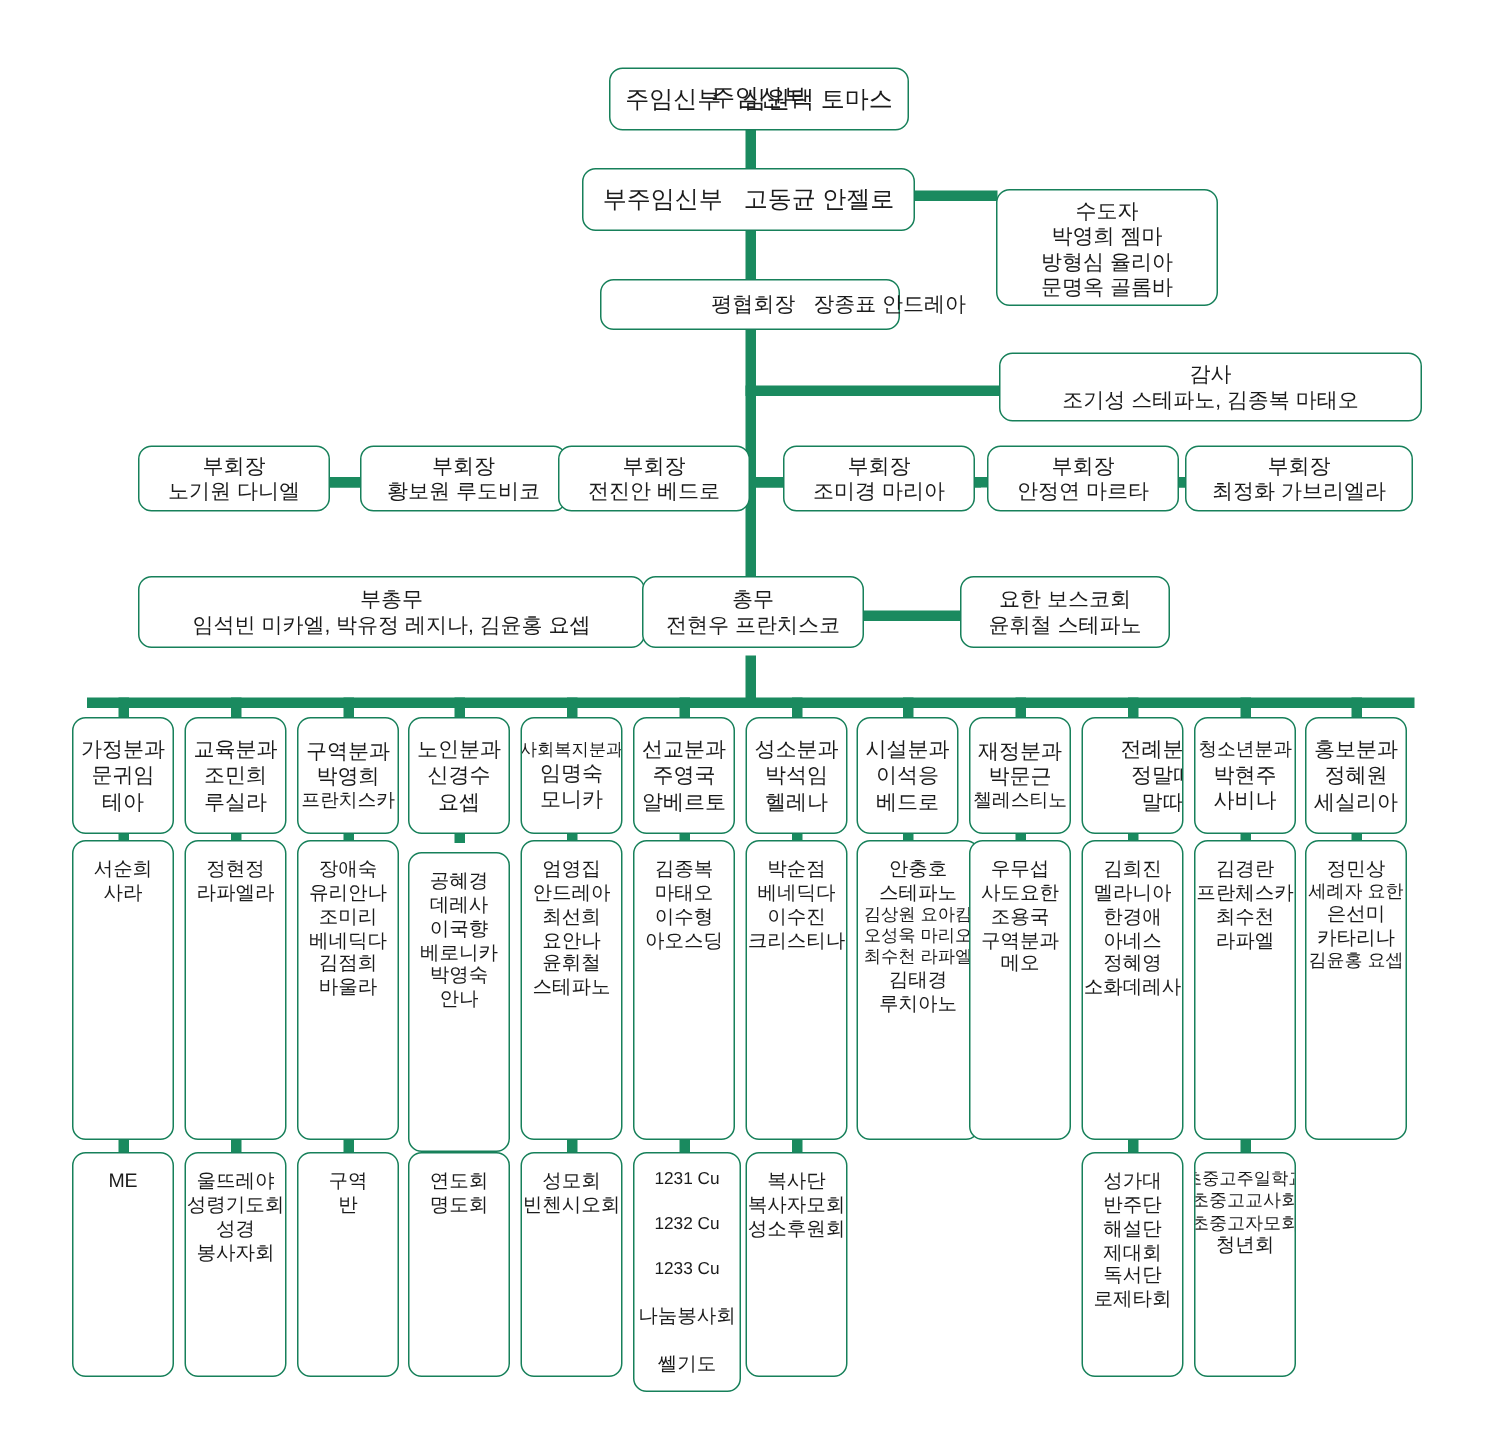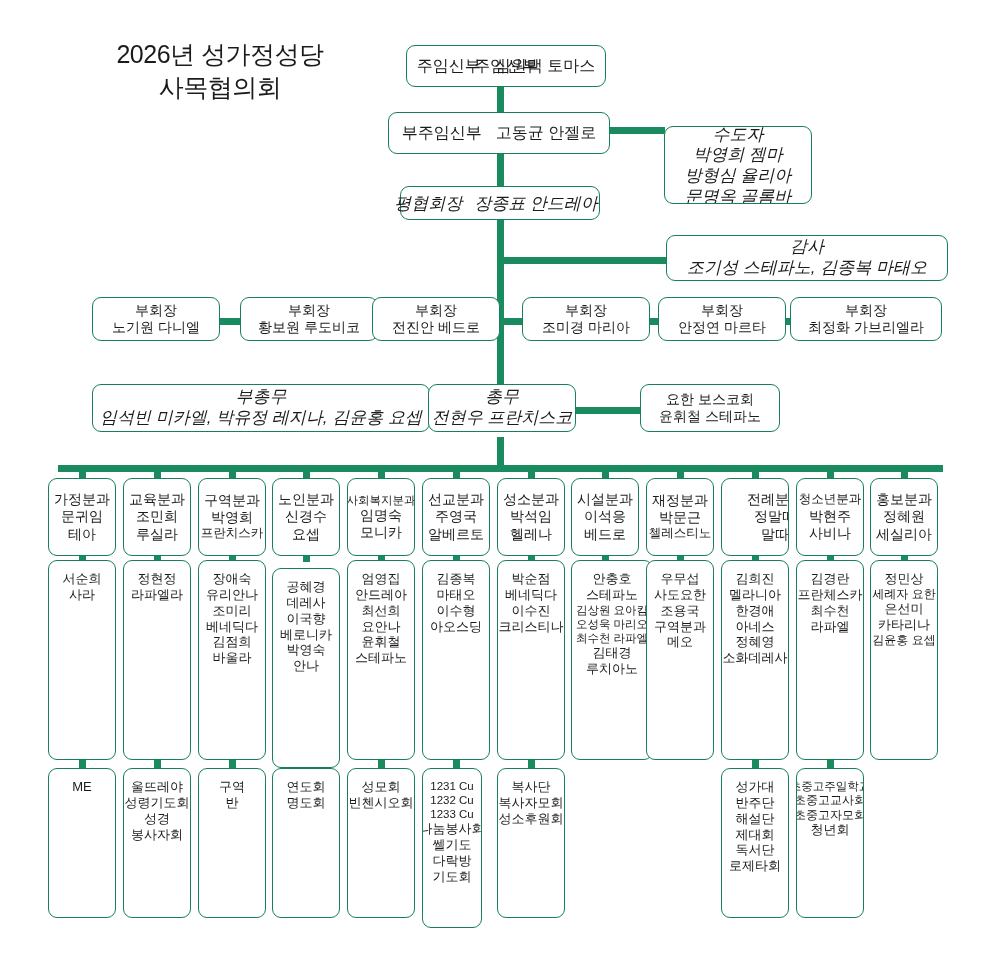--- a/index.html
+++ b/index.html
@@ -41,36 +41,32 @@
     position:absolute;left:60px;top:38px;width:320px;
     text-align:center;
     font-size:25px;line-height:1.3;
     font-weight:400;
     color:#1b1b1b;
     letter-spacing:-0.5px;
     z-index:4;
   }
   #title .ln{display:block;white-space:nowrap;}
   .fs16{font-size:16px;}
-  .fs15{font-size:17px;font-style:italic;}
+  .fs15{font-size:14px;}
   .fs14{font-size:14px;}
   .fs13{font-size:13px;}
   .fs125{font-size:12.5px;}
   .fs12{font-size:12px;}
   .fs11{font-size:11.5px;}
 </style>
 </head>
 <body>
 
 <div id="chart">
 
-  <div id="title">
-    <span class="ln">2026년 성가정성당</span>
-    <span class="ln">사목협의회</span>
-  </div>
 
   <div class="conn v" style="left:497px;top:85px;height:28px;"></div>
 
   <div class="conn v" style="left:497px;top:143px;height:45px;"></div>
 
   <div class="conn h" style="left:610px;top:127px;width:55px;"></div>
 
   <div class="conn v" style="left:497px;top:218px;height:170px;"></div>
 
   <div class="conn h" style="left:497px;top:257px;width:170px;"></div>
@@ -105,21 +101,21 @@
   </div>
 
   <div class="box vcenter" style="left:664px;top:126px;width:148px;height:78px;padding-top:2px;">
     <span class="ln fs15">수도자</span>
     <span class="ln fs15">박영희 젬마</span>
     <span class="ln fs15">방형심 율리아</span>
     <span class="ln fs15">문명옥 골롬바</span>
   </div>
 
   <div class="box vcenter" style="left:400px;top:186px;width:200px;height:34px;"></div>
-  <div style="position:absolute;left:380px;top:186px;width:232px;height:34px;display:flex;align-items:center;justify-content:center;z-index:4;">
+  <div style="position:absolute;left:412px;top:186px;width:232px;height:34px;display:flex;align-items:center;justify-content:flex-end;z-index:4;">
     <span class="fs15" style="white-space:nowrap;">평협회장</span>
     <span class="fs15" style="white-space:nowrap;padding-left:12px;">장종표 안드레아</span>
   </div>
 
   <div class="box vcenter" style="left:666px;top:235px;width:282px;height:46px;">
     <span class="ln fs15">감사</span>
     <span class="ln fs15">조기성 스테파노, 김종복 마태오</span>
   </div>
 
   <div class="box vcenter" style="left:92px;top:297px;width:128px;height:44px;">
@@ -261,21 +257,21 @@
         <span class="ln fs14">알베르토</span>
       </div>
       <div class="conn v" style="left: 452.5px; top: 554px; width: 7px; height: 8px;"></div>
       <div class="box" style="left: 422px; top: 560px; width: 68px; height: 200px; padding-top: 10px;">
         <span class="ln fs13">김종복</span>
         <span class="ln fs13">마태오</span>
         <span class="ln fs13">이수형</span>
         <span class="ln fs13">아오스딩</span>
       </div>
       <div class="conn v" style="left: 452.5px; top: 758px; width: 7px; height: 12px;"></div>
-      <div class="box" style="left: 422px; top: 768px; width: 60px; height: 160px; padding-top: 10px;">
+      <div class="box" style="left: 422px; top: 768px; width: 72px; height: 160px; padding-top: 10px; gap: 16px;">
         <span class="ln fs11">1231 Cu</span>
         <span class="ln fs11">1232 Cu</span>
         <span class="ln fs11">1233 Cu</span>
         <span class="ln fs13">나눔봉사회</span>
         <span class="ln fs13">쎌기도</span>
         <span class="ln fs13">다락방</span>
         <span class="ln fs13">기도회</span>
       </div>
       <div class="conn v" style="left: 527.5px; top: 465px; width: 7px; height: 15px;"></div>
       <div class="box vcenter" style="left: 497px; top: 478px; width: 68px; height: 78px;">

